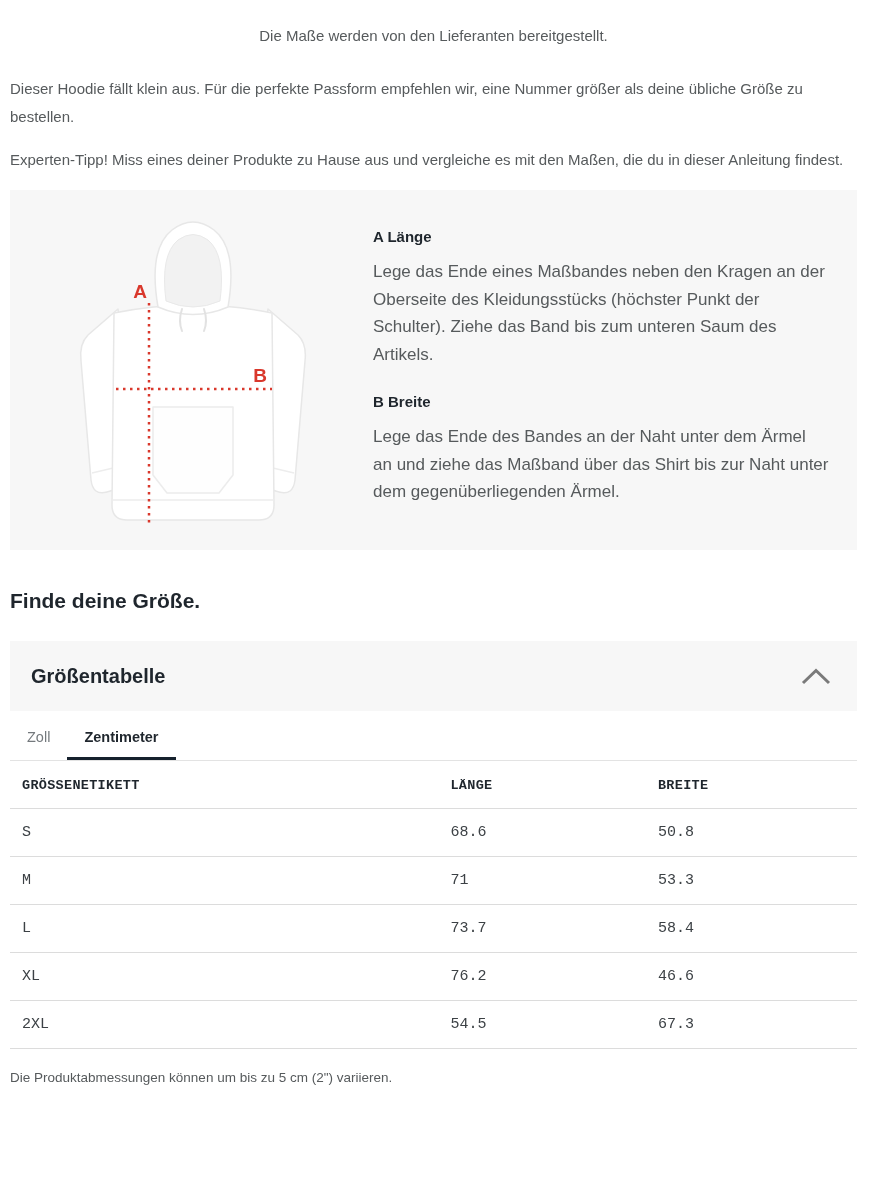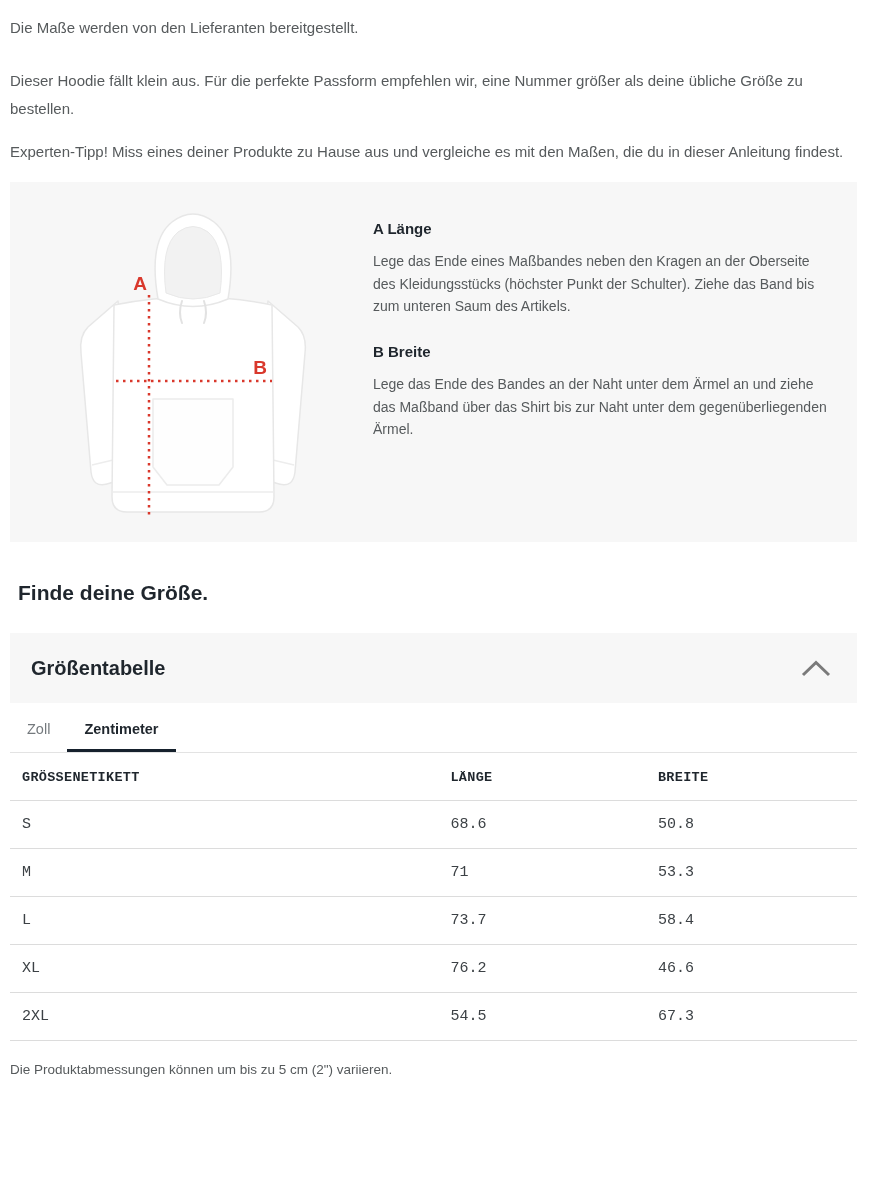--- a/index.html
+++ b/index.html
@@ -22,21 +22,22 @@
   h1.page-title{
     font-size:23px;
     font-weight:700;
     color:var(--heading,#1f262d);
     margin:0 0 25px 0;
     letter-spacing:-0.2px;
   }
   p.lead{
     font-size:15px;
     line-height:1.5;
-    margin:8px 0 27px 0;
+    margin:16px 0 27px 0;
+    text-align:center;
   }
   p.body-para{
     font-size:15px;
     line-height:1.9;
     margin:0 0 14px 0;
   }
 
   
   .guide-panel{
     margin-top:16px;
@@ -77,30 +78,30 @@
     flex:1;
     padding:38px 28px 0 0;
   }
   .guide-text h3{
     font-size:15px;
     font-weight:700;
     color:var(--heading,#1f262d);
     margin:0 0 13px 0;
   }
   .guide-text p{
-    font-size:14px;
+    font-size:17px;
     line-height:1.62;
     margin:0 0 25px 0;
   }
 
   h2.find-size{
     font-size:21px;
     font-weight:700;
     color:var(--heading,#1f262d);
-    margin:39px 0 0 8px;
+    margin:39px 0 0 0;
   }
 
   
   .accordion{
     margin-top:28px;
     background:var(--panel-bg,#f7f7f7);
     height:70px;
     display:flex;
     align-items:center;
     justify-content:space-between;

